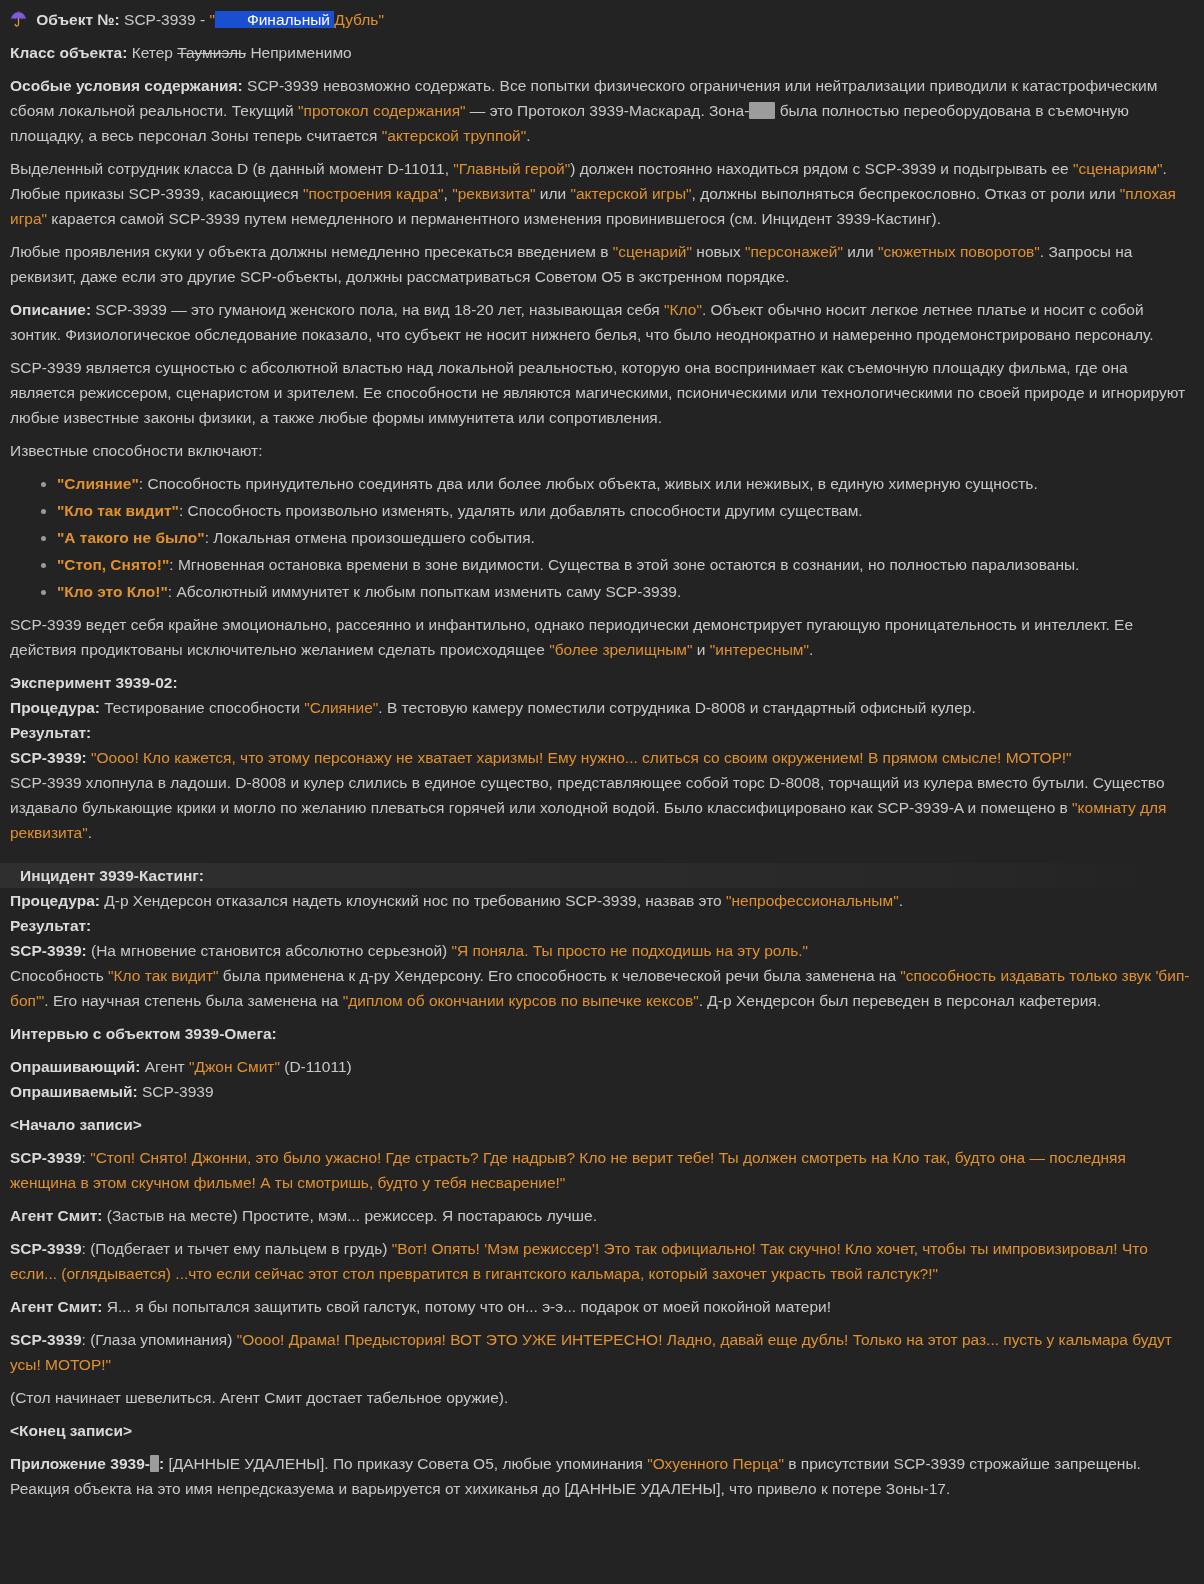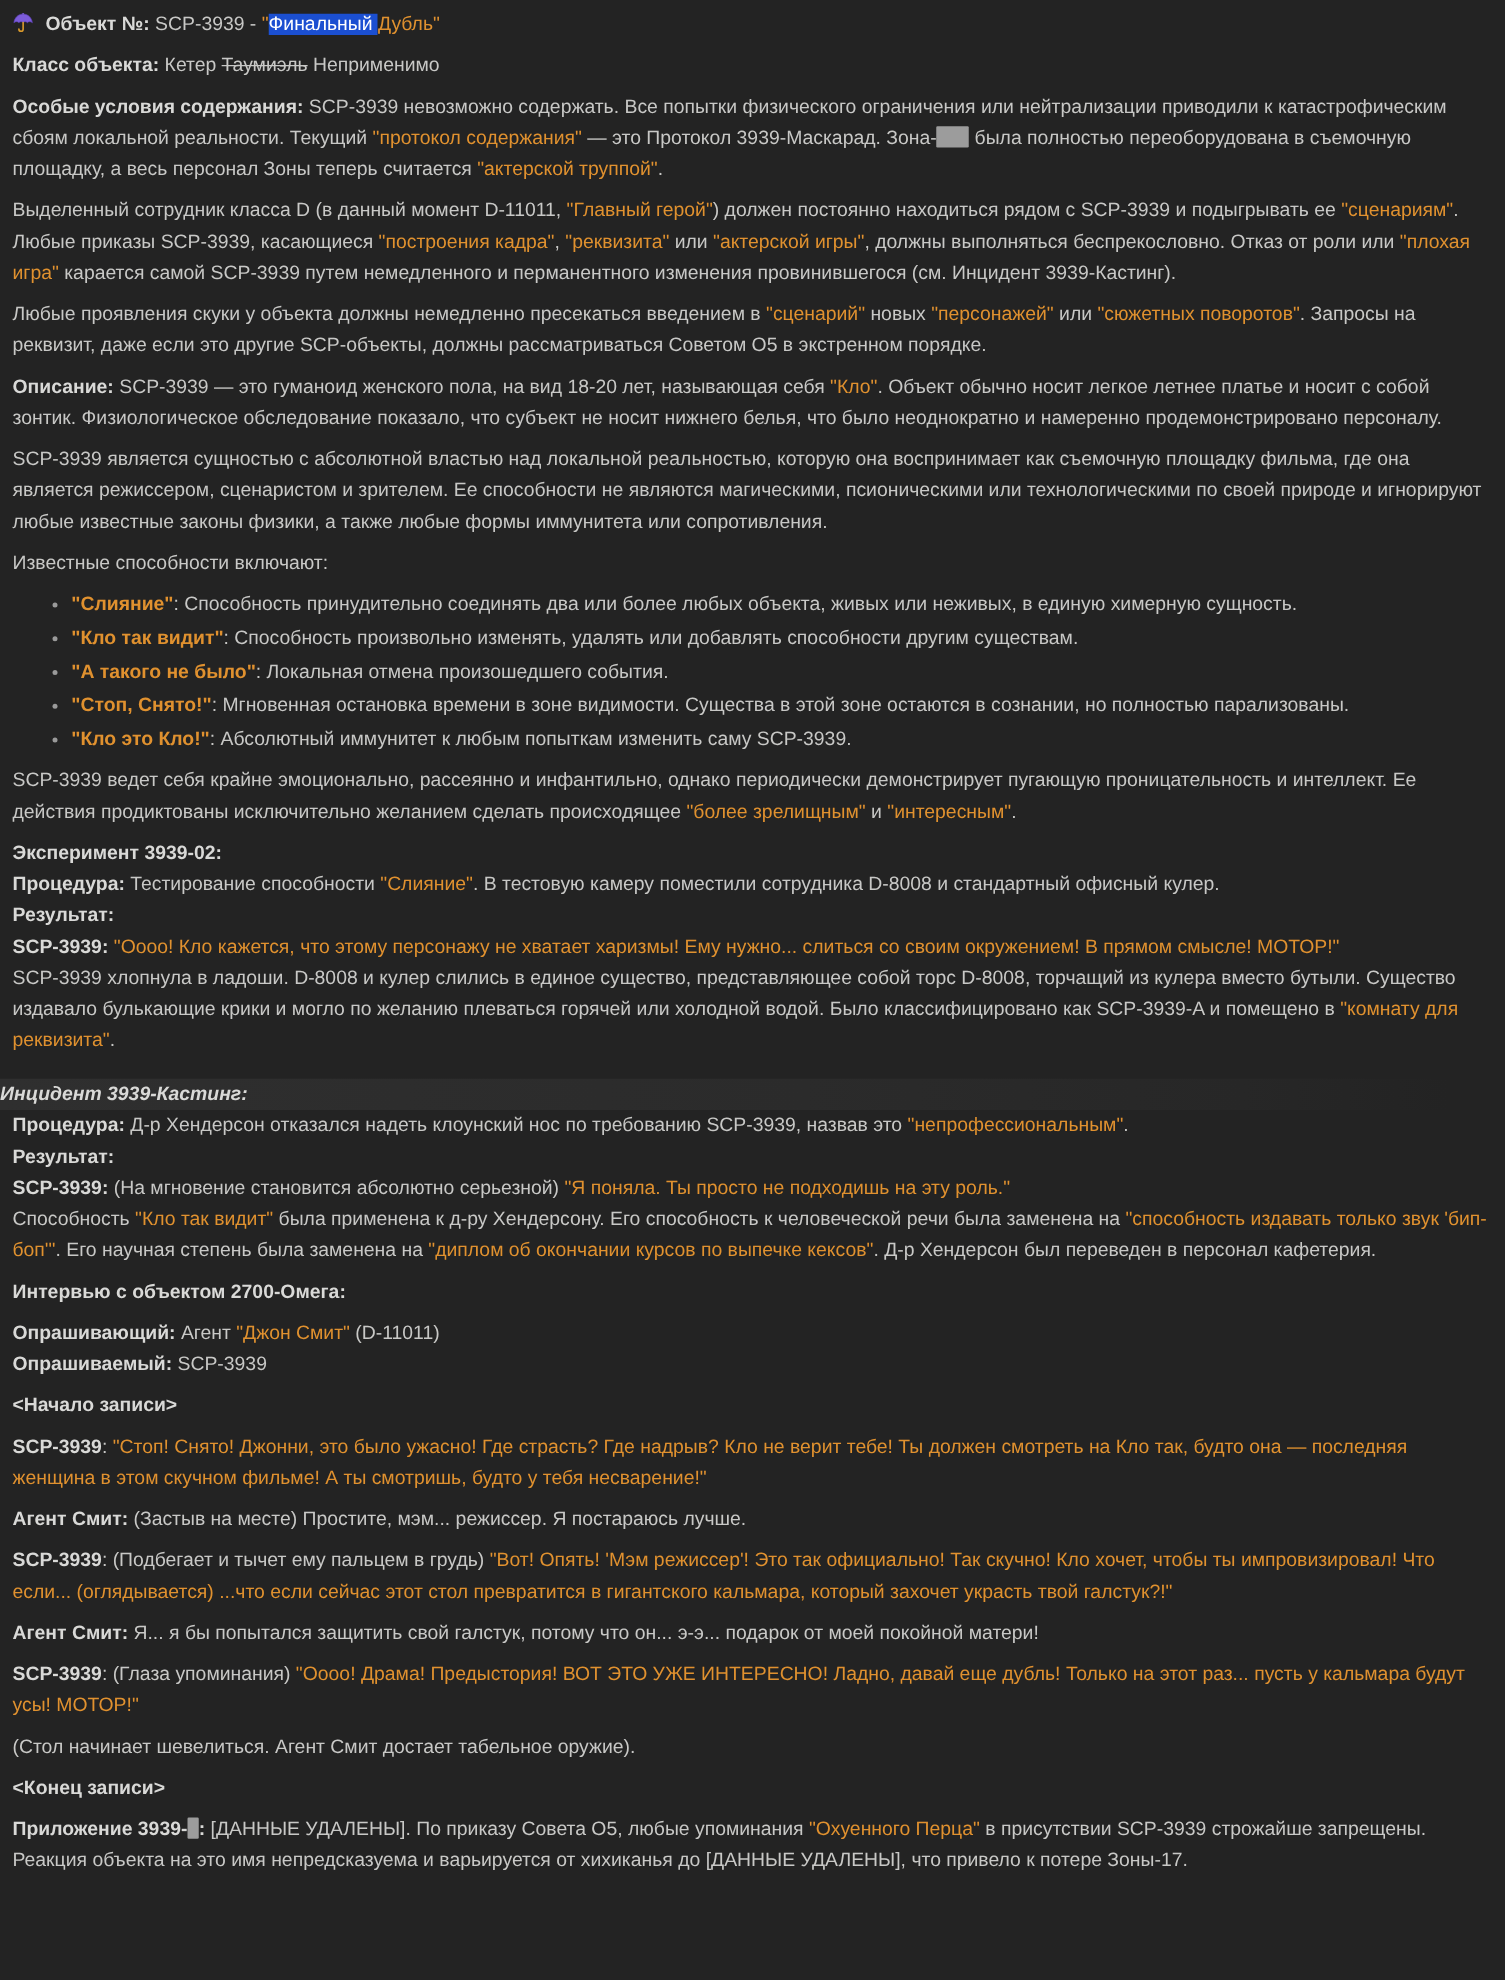--- a/index.html
+++ b/index.html
@@ -12,30 +12,29 @@
     line-height:25px;
     overflow:hidden;
   }
   #doc{padding:3px 12px 20px 10px;}
   p{margin:8px 0;}
   p.title{margin:4px 0 8px 0;}
   p.tb{margin-bottom:18px;}
   p.tt{margin-top:0;}
   p.band-line{
     margin:0 0 0 -10px;
-    padding-left:0;
+    padding-left:20px;
     width:1170px;
     box-sizing:border-box;
     background:linear-gradient(90deg,#2f2f2f 0%,#2b2b2b 55%,#272727 85%,#232323 99%);
-    font-style:italic;
   }
   .b{font-weight:700;color:#d9d9d7;}
   .o{color:#e0912f;}
   .s{text-decoration:line-through;}
-  .sel{background:#1b4fd1;color:#ffffff;}
+  .sel{background:#1b4fd1;color:#ffffff;padding-left:32px;}
   .redacted{display:inline-block;height:17px;vertical-align:-3px;background:#9c9c9c;border-radius:1px;}
   ul{margin:8px 0;padding-left:47px;}
   li{margin:2px 0;}
   li::marker{color:#9a9a9a;}
   .icon-umbrella{display:inline-block;margin-right:5px;}
   .icon-umbrella svg{vertical-align:-3px;}
 </style>
 </head>
 <body>
 
@@ -58,21 +57,21 @@
       <li><span class="b o">"Слияние"</span><span>: Способность принудительно соединять два или более любых объекта, живых или неживых, в единую химерную сущность.</span></li>
       <li><span class="b o">"Кло так видит"</span><span>: Способность произвольно изменять, удалять или добавлять способности другим существам.</span></li>
       <li><span class="b o">"А такого не было"</span><span>: Локальная отмена произошедшего события.</span></li>
       <li><span class="b o">"Стоп, Снято!"</span><span>: Мгновенная остановка времени в зоне видимости. Существа в этой зоне остаются в сознании, но полностью парализованы.</span></li>
       <li><span class="b o">"Кло это Кло!"</span><span>: Абсолютный иммунитет к любым попыткам изменить саму SCP-3939.</span></li>
     </ul>
     <p><span>SCP-3939 ведет себя крайне эмоционально, рассеянно и инфантильно, однако периодически демонстрирует пугающую проницательность и интеллект. Ее действия продиктованы исключительно желанием сделать происходящее </span><span class="o">"более зрелищным"</span><span> и </span><span class="o">"интересным"</span><span>.</span></p>
     <p class="tb"><span class="b">Эксперимент 3939-02:</span><br><span class="b">Процедура:</span><span> Тестирование способности </span><span class="o">"Слияние"</span><span>. В тестовую камеру поместили сотрудника D-8008 и стандартный офисный кулер.</span><br><span class="b">Результат:</span><br><span class="b">SCP-3939:</span><span> </span><span class="o">"Оооо! Кло кажется, что этому персонажу не хватает харизмы! Ему нужно... слиться со своим окружением! В прямом смысле! МОТОР!"</span><br><span>SCP-3939 хлопнула в ладоши. D-8008 и кулер слились в единое существо, представляющее собой торс D-8008, торчащий из кулера вместо бутыли. Существо издавало булькающие крики и могло по желанию плеваться горячей или холодной водой. Было классифицировано как SCP-3939-A и помещено в </span><span class="o">"комнату для реквизита"</span><span>.</span></p>
     <p class="band-line"><span class="b">Инцидент 3939-Кастинг:</span></p>
     <p class="tt"><span class="b">Процедура:</span><span> Д-р Хендерсон отказался надеть клоунский нос по требованию SCP-3939, назвав это </span><span class="o">"непрофессиональным"</span><span>.</span><br><span class="b">Результат:</span><br><span class="b">SCP-3939:</span><span> (На мгновение становится абсолютно серьезной) </span><span class="o">"Я поняла. Ты просто не подходишь на эту роль."</span><br><span>Способность </span><span class="o">"Кло так видит"</span><span> была применена к д-ру Хендерсону. Его способность к человеческой речи была заменена на </span><span class="o">"способность издавать только звук 'бип-боп'"</span><span>. Его научная степень была заменена на </span><span class="o">"диплом об окончании курсов по выпечке кексов"</span><span>. Д-р Хендерсон был переведен в персонал кафетерия.</span></p>
-    <p><span class="b">Интервью с объектом 2700-Омега:</span></p>
+    <p><span class="b">Интервью с объектом 3939-Омега:</span></p>
     <p><span class="b">Опрашивающий:</span><span> Агент </span><span class="o">"Джон Смит"</span><span> (D-11011)</span><br><span class="b">Опрашиваемый:</span><span> SCP-3939</span></p>
     <p><span class="b">&lt;Начало записи&gt;</span></p>
     <p><span class="b">SCP-3939</span><span>: </span><span class="o">"Стоп! Снято! Джонни, это было ужасно! Где страсть? Где надрыв? Кло не верит тебе! Ты должен смотреть на Кло так, будто она — последняя женщина в этом скучном фильме! А ты смотришь, будто у тебя несварение!"</span></p>
     <p><span class="b">Агент Смит:</span><span> (Застыв на месте) Простите, мэм... режиссер. Я постараюсь лучше.</span></p>
     <p><span class="b">SCP-3939</span><span>: (Подбегает и тычет ему пальцем в грудь) </span><span class="o">"Вот! Опять! 'Мэм режиссер'! Это так официально! Так скучно! Кло хочет, чтобы ты импровизировал! Что если... (оглядывается) ...что если сейчас этот стол превратится в гигантского кальмара, который захочет украсть твой галстук?!"</span></p>
     <p><span class="b">Агент Смит:</span><span> Я... я бы попытался защитить свой галстук, потому что он... э-э... подарок от моей покойной матери!</span></p>
     <p><span class="b">SCP-3939</span><span>: (Глаза упоминания) </span><span class="o">"Оооо! Драма! Предыстория! ВОТ ЭТО УЖЕ ИНТЕРЕСНО! Ладно, давай еще дубль! Только на этот раз... пусть у кальмара будут усы! МОТОР!"</span></p>
     <p><span>(Стол начинает шевелиться. Агент Смит достает табельное оружие).</span></p>
     <p><span class="b">&lt;Конец записи&gt;</span></p>
     <p><span class="b">Приложение 3939-</span><span class="redacted" style="width: 9px;"></span><span class="b">:</span><span> [ДАННЫЕ УДАЛЕНЫ]. По приказу Совета O5, любые упоминания </span><span class="o">"Охуенного Перца"</span><span> в присутствии SCP-3939 строжайше запрещены. Реакция объекта на это имя непредсказуема и варьируется от хихиканья до [ДАННЫЕ УДАЛЕНЫ], что привело к потере Зоны-17.</span></p>

